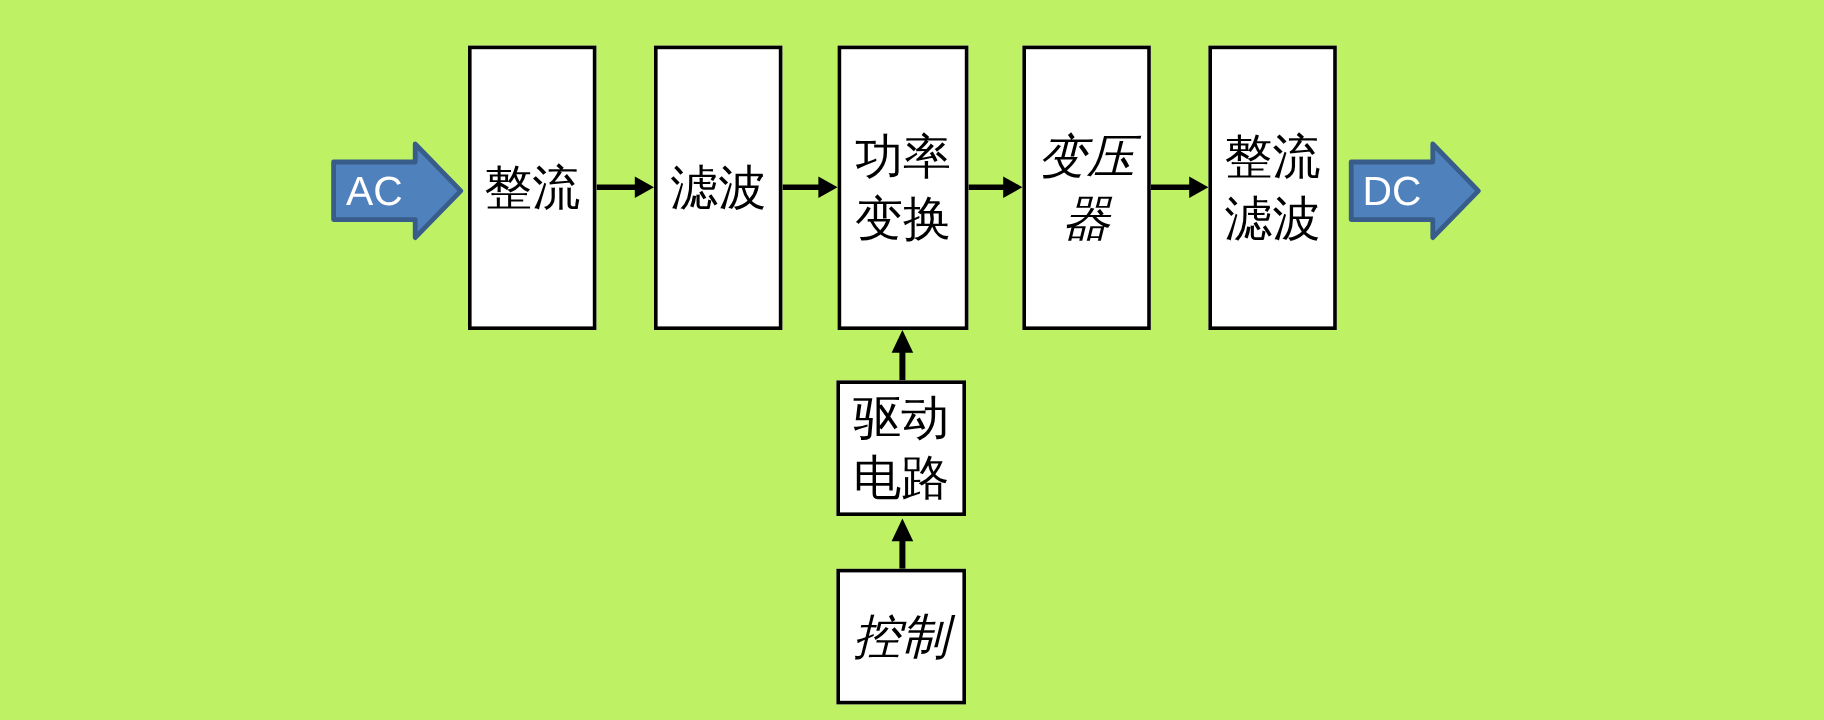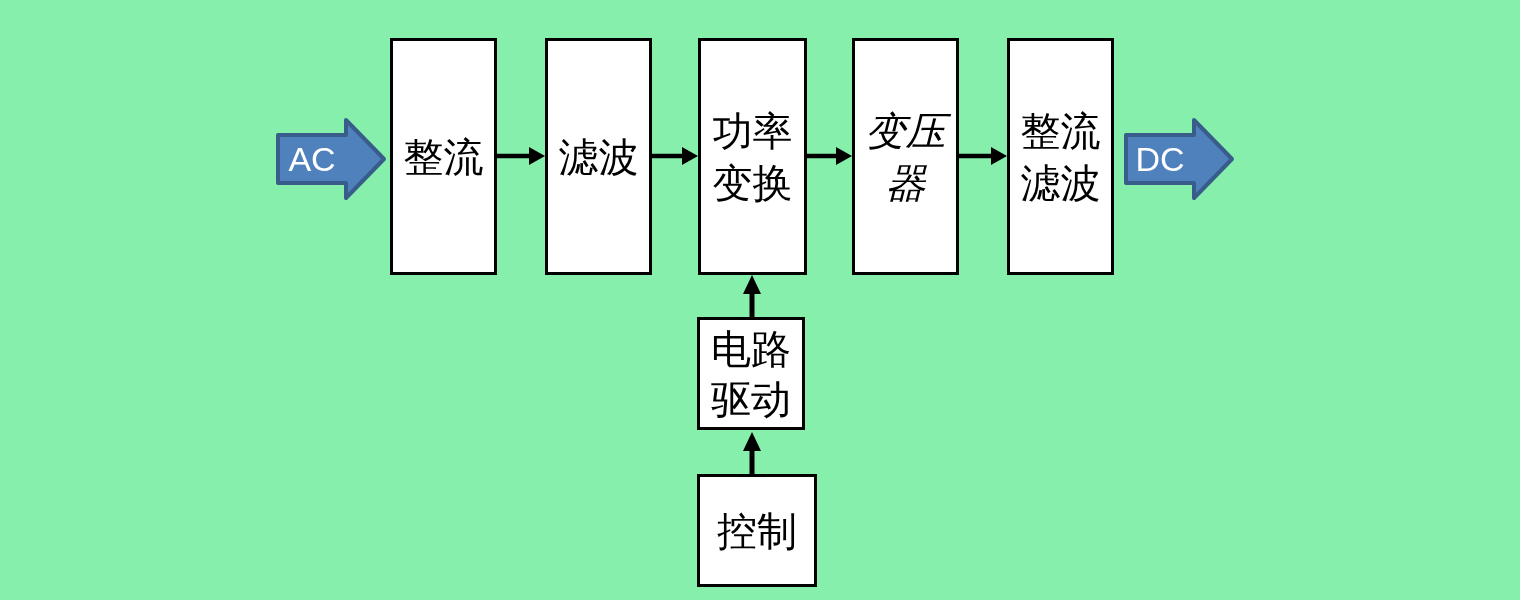--- a/index.html
+++ b/index.html
@@ -4,21 +4,21 @@
 <style>
   html, body {
     margin: 0;
     padding: 0;
     background: #ffffff;
   }
   .canvas {
     position: relative;
     width: 1520px;
     height: 600px;
-    background: #86efac;
+    background: #bef264;
     overflow: hidden;
   }
   .block {
     position: absolute;
     box-sizing: border-box;
     border: 3px solid #000000;
     background: #ffffff;
     display: flex;
     flex-direction: column;
     justify-content: center;
@@ -32,21 +32,21 @@
     line-height: 52px;
     white-space: nowrap;
   }
   .row-block   { top: 38px;  height: 237px; }
   .b-rectifier        { left: 390px;  width: 107px; }
   .b-filter           { left: 545px;  width: 107px; }
   .b-power-converter  { left: 698px;  width: 109px; justify-content: center; }
   .b-transformer      { left: 852px;  width: 107px; font-style: italic; }
   .b-rectifier-filter { left: 1007px; width: 107px; }
   .b-drive-circuit    { left: 697px; top: 317px; width: 108px; height: 113px; }
-  .b-control-unit     { left: 697px; top: 474px; width: 120px; height: 113px; }
+  .b-control-unit     { left: 697px; top: 474px; width: 108px; height: 113px; font-style: italic; }
   .b-drive-circuit .line, .b-control-unit .line { line-height: 50px; }
 
   svg.overlay {
     position: absolute;
     left: 0; top: 0;
     width: 1520px;
     height: 600px;
     pointer-events: none;
   }
   .connector-line { stroke: #000000; fill: none; }
@@ -129,21 +129,21 @@
     <span class="line">变压</span>
     <span class="line">器</span>
   </div>
 
   <div class="block row-block b-rectifier-filter">
     <span class="line">整流</span>
     <span class="line">滤波</span>
   </div>
 
   <div class="block b-drive-circuit">
+    <span class="line">驱动</span>
     <span class="line">电路</span>
-    <span class="line">驱动</span>
   </div>
 
   <div class="block b-control-unit">
     <span class="line">控制</span>
   </div>
 
 </div>
 
 </body></html>

